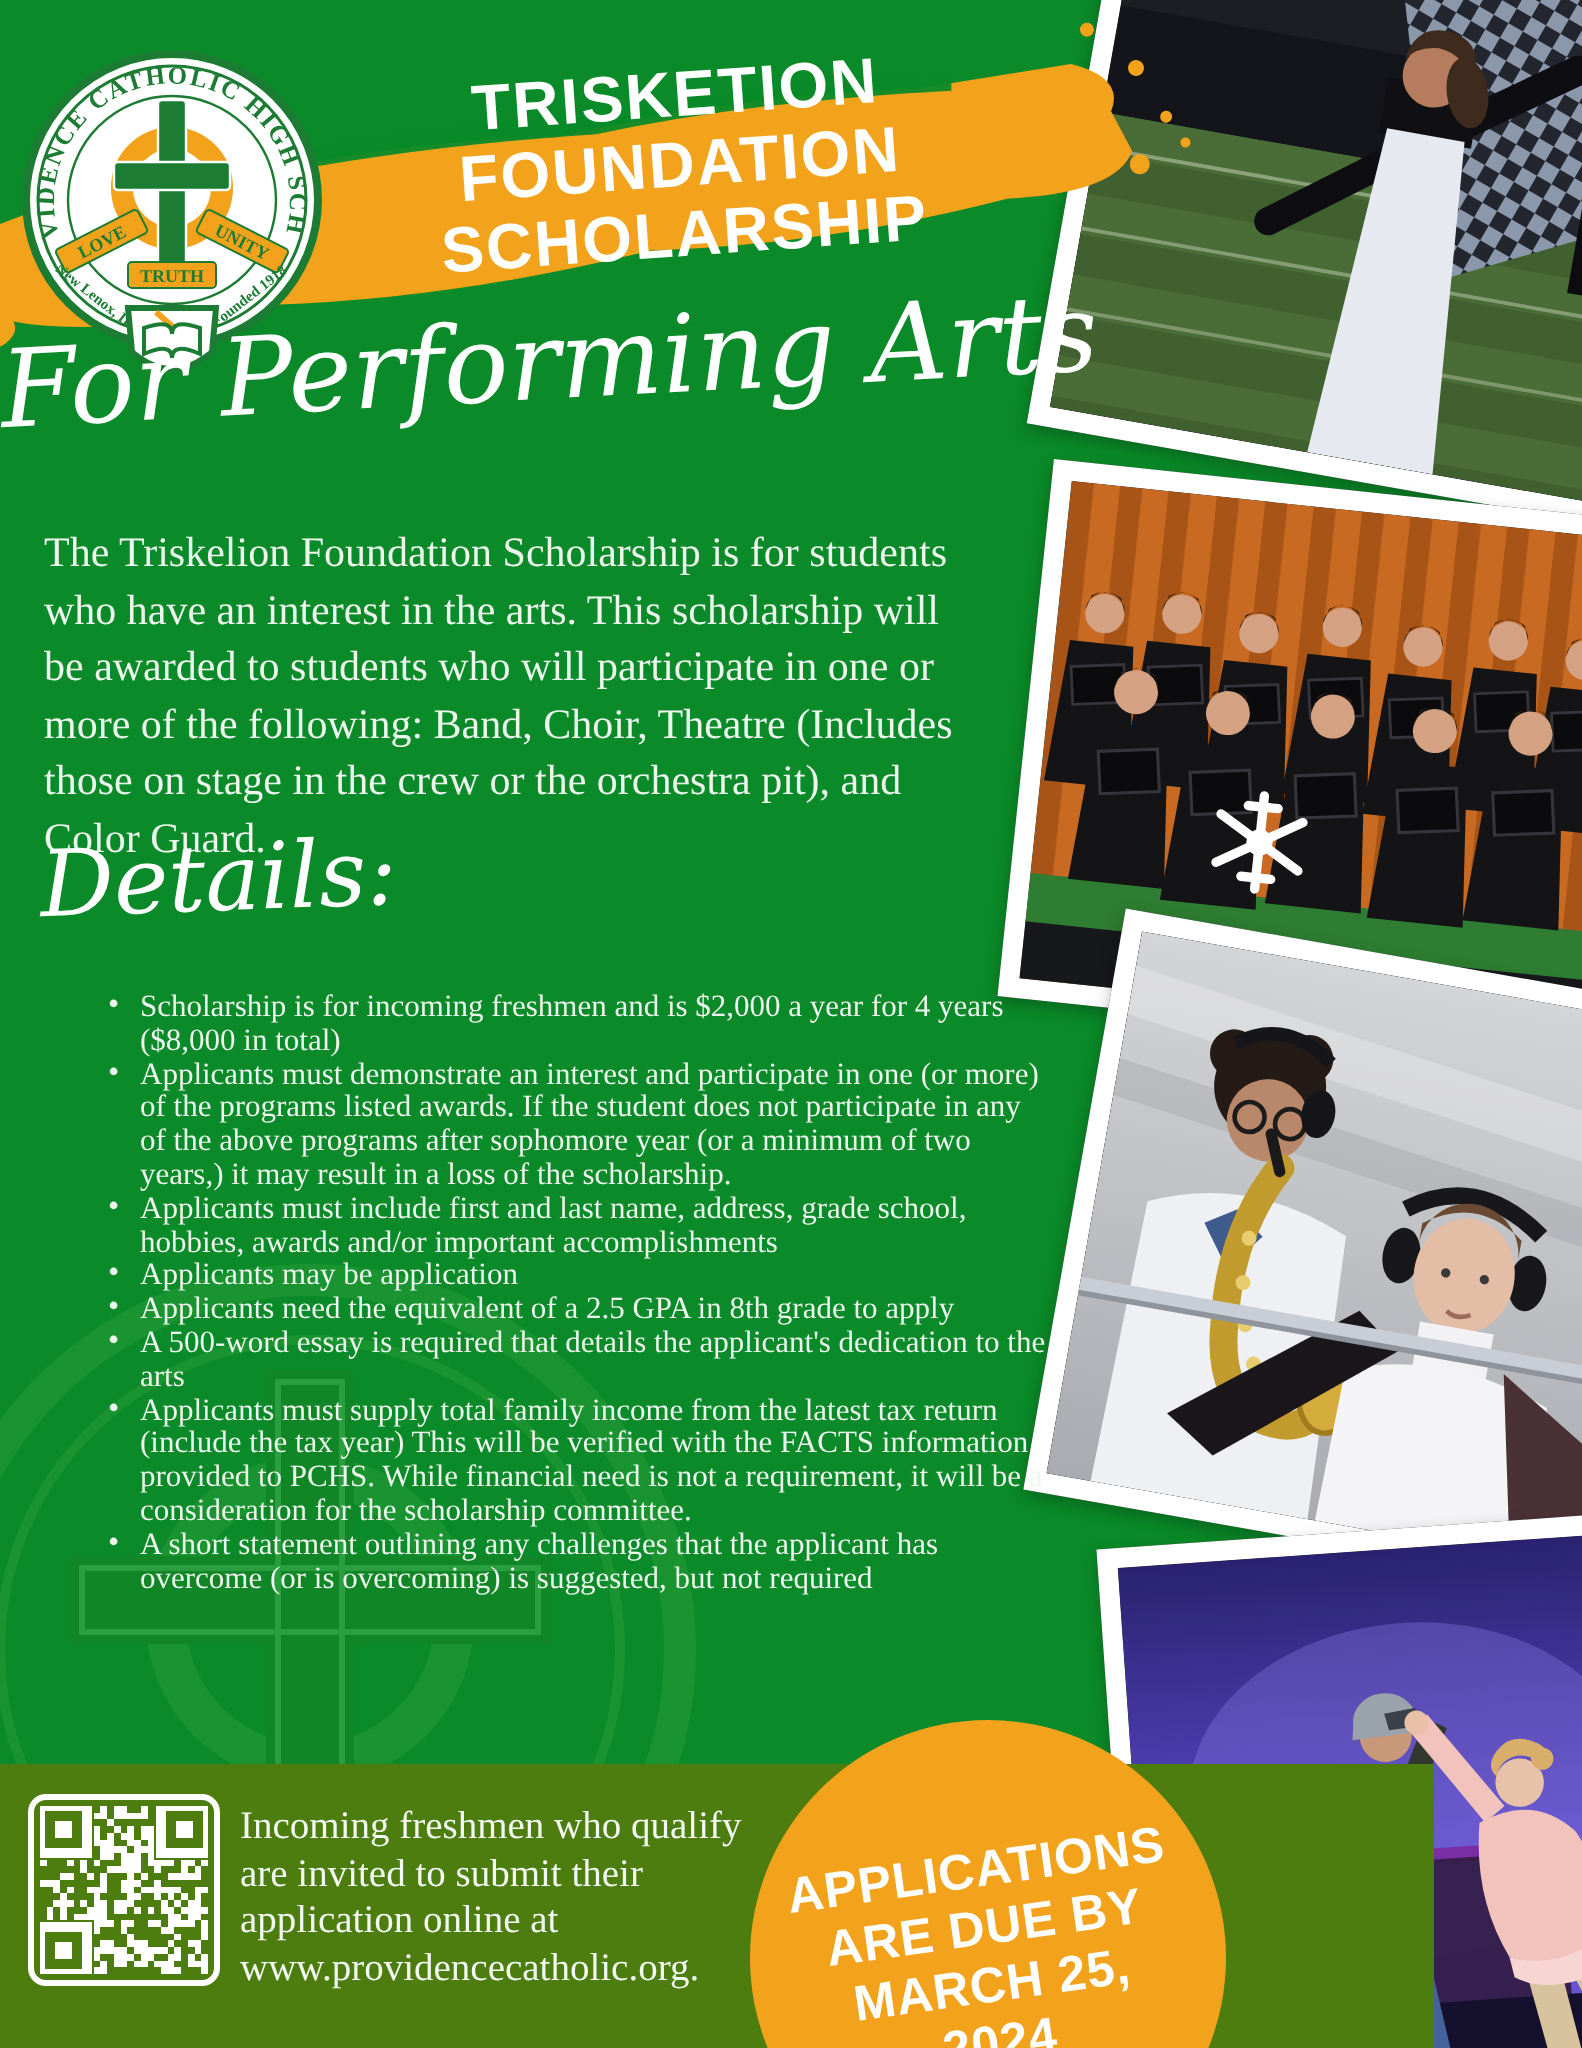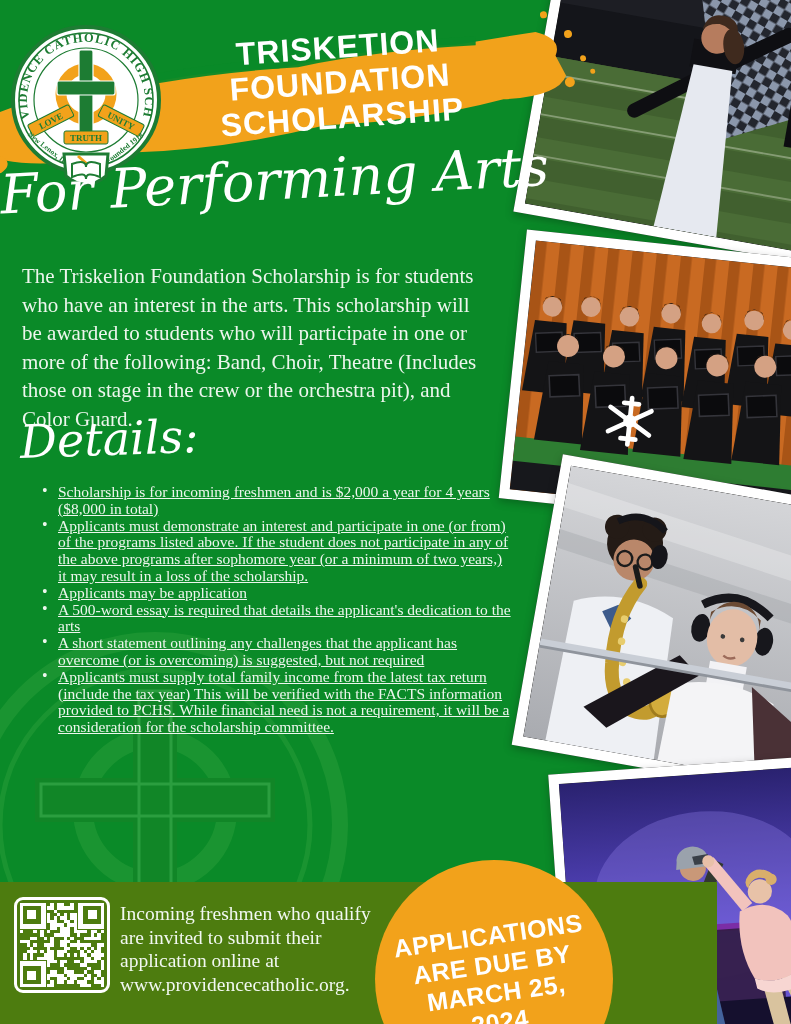--- a/index.html
+++ b/index.html
@@ -29,22 +29,22 @@
   .subtitle{left:0;top:152px;width:520px;z-index:4;transform:rotate(-3deg);
             text-align:center;color:#fff;font-family:"DejaVu Serif",serif;
             font-style:italic;font-size:54px;line-height:60px;white-space:nowrap;}
 
   
   .intro{left:22px;top:262px;width:468px;z-index:4;color:#EDF6ED;
          font-size:21px;line-height:28.5px;}
   .details-heading{left:20px;top:412px;z-index:4;color:#fff;
          font-family:"DejaVu Serif",serif;font-style:italic;font-size:46px;
          transform:rotate(-2deg);}
-  ul.bullets{left:40px;top:484px;width:472px;z-index:4;margin:0;padding:0;
-         list-style:none;color:#EDF6ED;font-size:15.5px;line-height:16.8px;position:absolute;text-decoration:underline;}
+  ul.bullets{left:40px;top:484px;width:472px;z-index:4;margin:12px;padding:0;
+         list-style:none;color:#EDF6ED;font-size:15.5px;line-height:16.8px;position:absolute;}
   ul.bullets li{position:relative;padding-left:18px;margin:0;}
   ul.bullets li::before{content:"\2022";position:absolute;left:2px;top:-1px;font-size:16px;}
 
   
   .footer{left:0;top:882px;width:717px;height:142px;background:#4d7c0f;z-index:5;}
   .qr{position:absolute;left:14px;top:15px;width:84px;height:84px;padding:3px;
       border:3px solid #fff;border-radius:9px;}
   .qr svg{display:block;width:100%;height:100%;}
   .footer-msg{position:absolute;left:120px;top:20px;width:262px;color:#F2F8F2;
       font-size:19.5px;line-height:23.5px;}
@@ -284,25 +284,27 @@
   </div>
 
   <div class="abs subtitle">For Performing Arts</div>
 
   <div class="abs intro">The Triskelion  Foundation Scholarship is for students who have an interest in the arts. This scholarship will be awarded to students who will participate in one or more of the following: Band, Choir, Theatre (Includes those on stage in the crew or the orchestra pit), and Color Guard.</div>
 
   <div class="abs details-heading">Details:</div>
 
   <ul class="bullets">
     <li>Scholarship is for incoming freshmen and is $2,000 a year for 4 years ($8,000 in total)</li>
-    <li>Applicants must demonstrate an interest and participate in one (or from) of the programs listed above. If the student does not participate in any of the above programs after sophomore year (or a minimum of two years,) it may result in a loss of the scholarship.</li>
+    <li>Applicants must demonstrate an interest and participate in one (or more) of the programs listed awards. If the student does not participate in any of the above programs after sophomore year (or a minimum of two years,) it may result in a loss of the scholarship.</li>
+    <li>Applicants must include first and last name, address, grade school, hobbies, awards and/or important accomplishments</li>
     <li>Applicants may be application</li>
+    <li>Applicants need the equivalent of a 2.5 GPA in 8th grade to apply</li>
     <li>A 500-word essay is required that details the applicant's dedication to the arts</li>
+    <li>Applicants must supply total family income from the latest tax return (include the tax year) This will be verified with the FACTS information provided to PCHS. While financial need is not a requirement, it will be a consideration for the scholarship committee.</li>
     <li>A short statement outlining any challenges that the applicant has overcome (or is overcoming) is suggested, but not required</li>
-    <li>Applicants must supply total family income from the latest tax return (include the tax year) This will be verified with the FACTS information provided to PCHS. While financial need is not a requirement, it will be a consideration for the scholarship committee.</li>
   </ul>
 
   <div class="abs footer">
     <div class="qr">
       <svg id="qr-svg" viewBox="0 0 25 25" shape-rendering="crispEdges">
           <rect x="9" y="0" width="1" height="1" fill="#FFFFFF"></rect>
           <rect x="11" y="0" width="1" height="1" fill="#FFFFFF"></rect>
           <rect x="12" y="0" width="1" height="1" fill="#FFFFFF"></rect>
           <rect x="15" y="0" width="1" height="1" fill="#FFFFFF"></rect>
           <rect x="8" y="1" width="1" height="1" fill="#FFFFFF"></rect>

